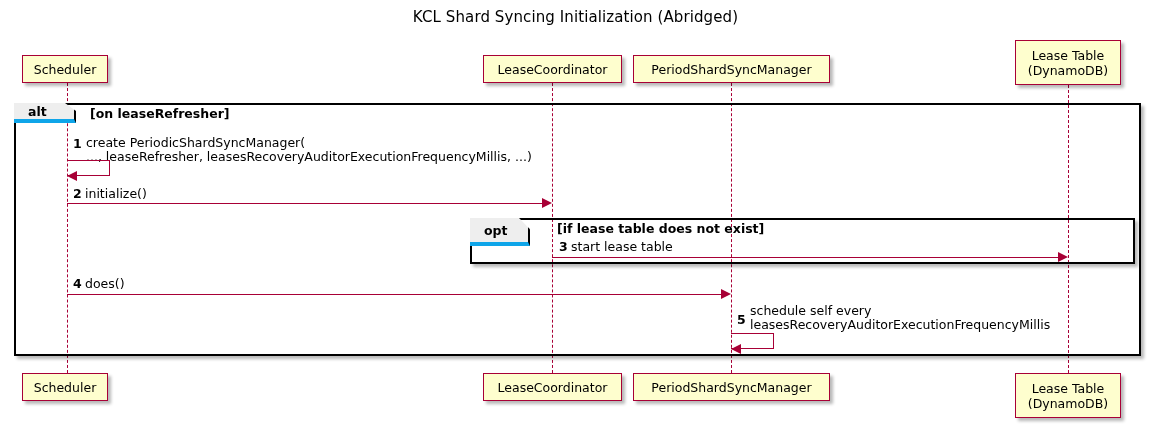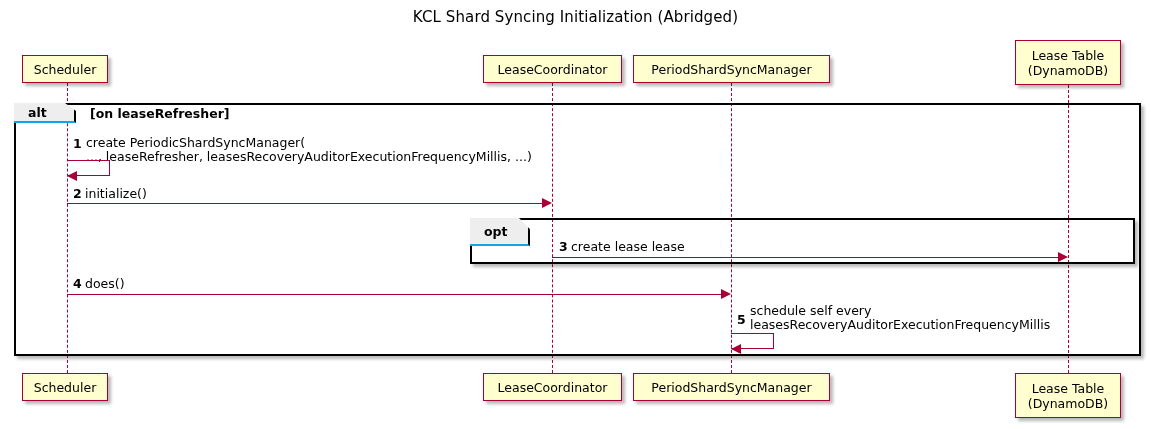--- a/index.html
+++ b/index.html
@@ -61,21 +61,21 @@
   .frame {
     box-sizing: border-box;
     border: 2px solid #000000;
     background: transparent;
     box-shadow: 3px 3px 3px rgba(0,0,0,0.28);
   }
   .frame-tab {
     box-sizing: border-box;
     background: #EEEEEE;
     border-right: 2px solid #000000;
-    border-bottom: 2px solid #0ea5e9;
+    border-bottom: 4px solid #0ea5e9;
     font-size: 12.5px;
     font-weight: bold;
     color: #000000;
     display: flex;
     align-items: center;
     padding-left: 14px;
     
     clip-path: polygon(0 0, calc(100% - 11px) 0, 100% 40%, 100% 100%, 0 100%);
   }
   .frame-label {
@@ -136,20 +136,21 @@
   <div class="abs frame" style="left:14px; top:103px; width:1127px; height:253px;"></div>
   <div class="abs frame-tab" style="left:14px; top:103px; width:62px; height:20px;">
     <span>alt</span>
   </div>
   <div class="abs frame-label" style="left:90px; top:106px;">[on leaseRefresher]</div>
 
   <div class="abs frame" style="left:470px; top:218px; width:665px; height:46px;"></div>
   <div class="abs frame-tab" style="left:470px; top:218px; width:60px; height:28px;">
     <span>opt</span>
   </div>
+  <div class="abs frame-label" style="left:557px; top:221px;">[if lease table does not exist]</div>
 
   <div class="abs participant" style="left:22px; top:55px; width:86px; height:28px;">Scheduler</div>
   <div class="abs participant" style="left:483px; top:55px; width:139px; height:28px;">LeaseCoordinator</div>
   <div class="abs participant" style="left:633px; top:55px; width:197px; height:28px;">PeriodShardSyncManager</div>
   <div class="abs participant" style="left:1015px; top:40px; width:106px; height:45px;">Lease Table
 (DynamoDB)</div>
 
   <div class="abs participant" style="left:22px; top:373px; width:86px; height:28px;">Scheduler</div>
   <div class="abs participant" style="left:483px; top:373px; width:139px; height:28px;">LeaseCoordinator</div>
   <div class="abs participant" style="left:633px; top:373px; width:197px; height:28px;">PeriodShardSyncManager</div>
@@ -161,21 +162,21 @@
     ..., leaseRefresher, leasesRecoveryAuditorExecutionFrequencyMillis, ...)</div>
   <div class="abs self-loop" style="left:67px; top:160px; width:43px; height:16px;"></div>
   <div class="abs arrow-left" style="left:67px; top:171px;"></div>
 
   <div class="abs msg-num" style="left:73px; top:186px;">2</div>
   <div class="abs msg-text" style="left:85px; top:187px;">initialize()</div>
   <div class="abs msg-line" style="left:67px; top:203px; width:476px;"></div>
   <div class="abs arrow-right" style="left:542px; top:198px;"></div>
 
   <div class="abs msg-num" style="left:559px; top:239px;">3</div>
-  <div class="abs msg-text" style="left:571px; top:240px;">create lease lease</div>
+  <div class="abs msg-text" style="left:571px; top:240px;">start lease table</div>
   <div class="abs msg-line" style="left:552px; top:257px; width:507px;"></div>
   <div class="abs arrow-right" style="left:1058px; top:252px;"></div>
 
   <div class="abs msg-num" style="left:73px; top:276px;">4</div>
   <div class="abs msg-text" style="left:85px; top:277px;">does()</div>
   <div class="abs msg-line" style="left:67px; top:294px; width:655px;"></div>
   <div class="abs arrow-right" style="left:721px; top:289px;"></div>
 
   <div class="abs msg-num" style="left:737px; top:312px;">5</div>
   <div class="abs msg-text" style="left:750px; top:304px; width:380px;">schedule self every

